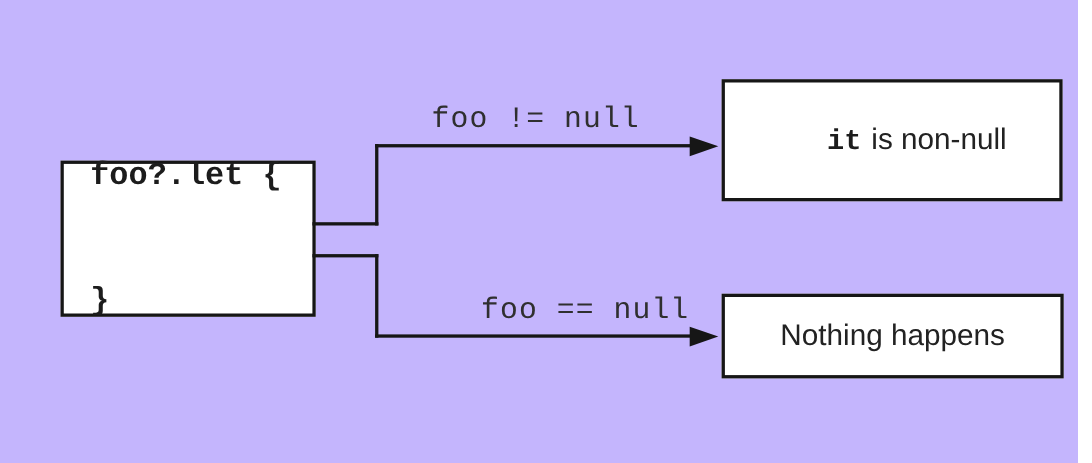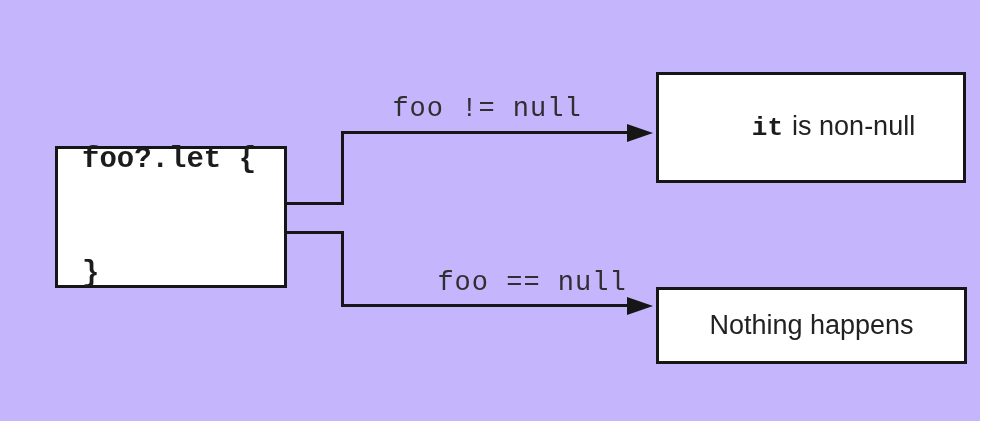--- a/index.html
+++ b/index.html
@@ -49,21 +49,20 @@
     justify-content: center;
   }
   .result-box-bottom {
     left: 656px;
     top: 267px;
     width: 311px;
     height: 77px;
     display: flex;
     align-items: center;
     justify-content: center;
-    margin-top: 20px;
   }
   .result-text {
     font-family: "Liberation Sans", sans-serif;
     font-size: 27px;
     line-height: 37px;
     color: #222222;
     text-align: center;
     white-space: pre;
   }
   .code-inline {

